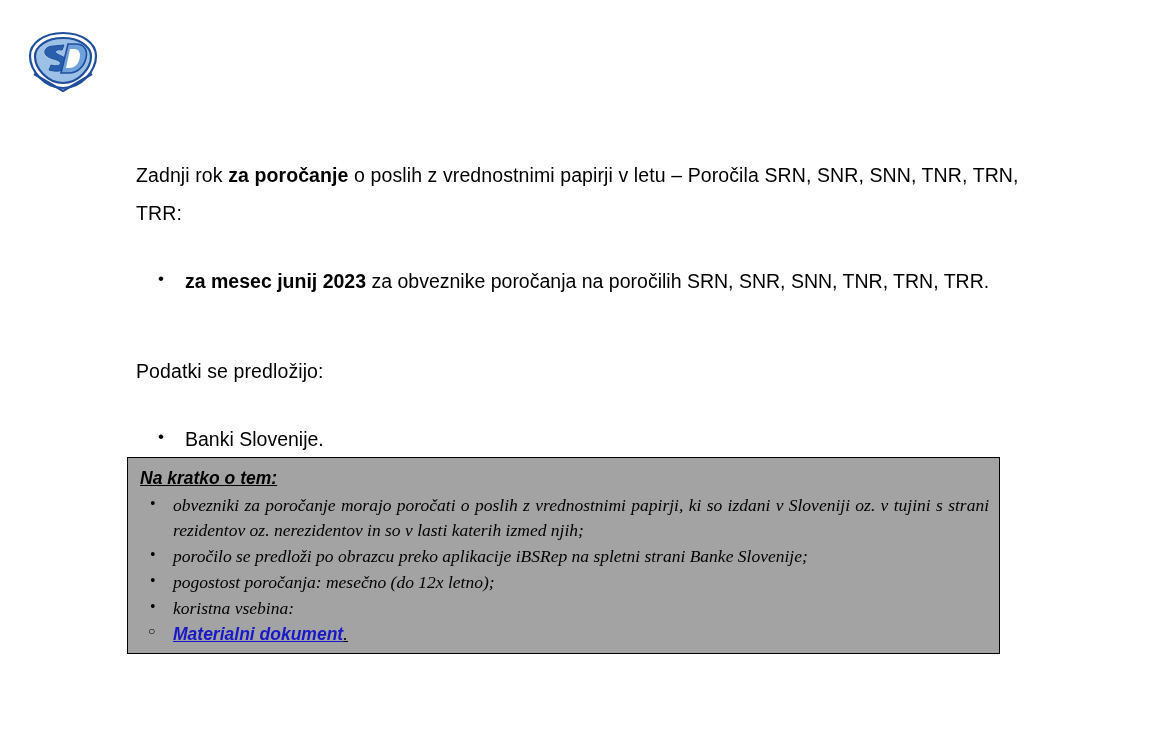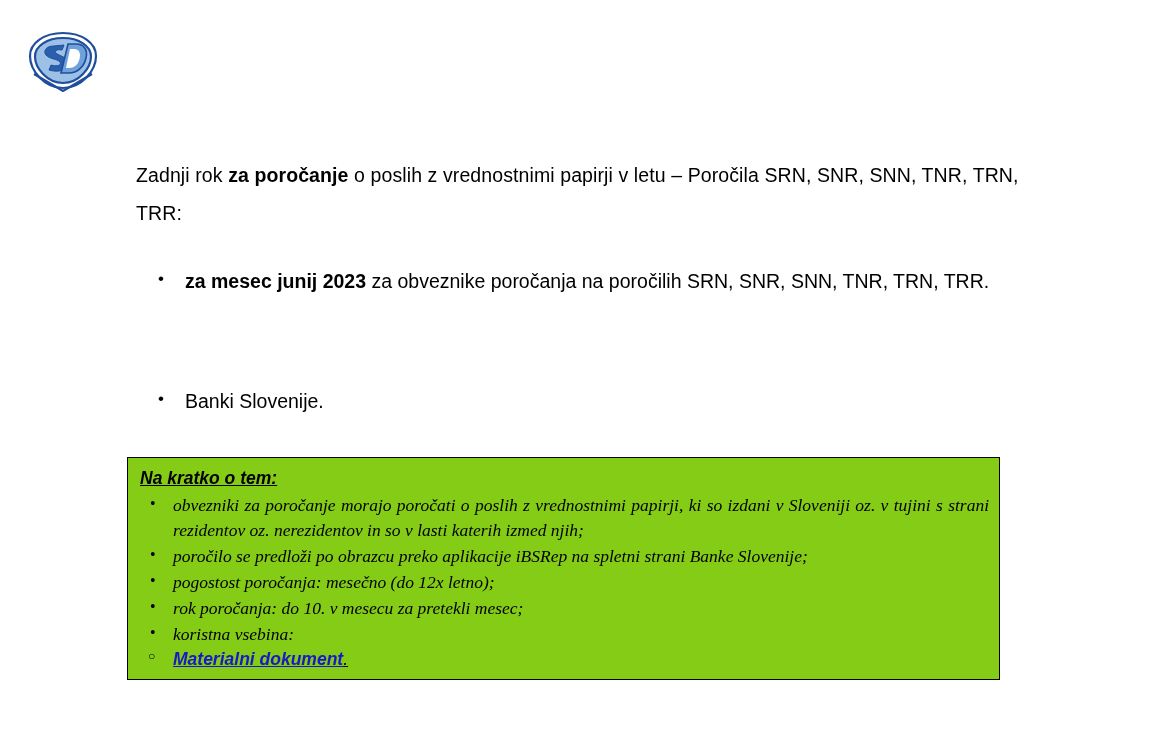--- a/index.html
+++ b/index.html
@@ -67,21 +67,21 @@
 
   
   .box {
     position: absolute;
     left: 127px;
     top: 457px;
     width: 873px;
     border: 1.5px solid #000000;
     box-sizing: border-box;
     padding: 8px 10px 6px 12px;
-    background: #84cc16;
+    background: #a3a3a3;
   }
   .box-title {
     font-style: italic;
     font-weight: bold;
     font-size: 17.5px;
     text-decoration: underline;
     margin: 0 0 2px 0;
     line-height: 1.45;
   }
   ul.box-list {
@@ -164,36 +164,36 @@
     <div class="spacer-sm"></div>
 
     <ul class="bullets">
       <li>
         <b>za mesec junij 2023</b><span> za obveznike poročanja na poročilih SRN, SNR, SNN, TNR, TRN, TRR.</span>
       </li>
     </ul>
 
     <div class="spacer-lg"></div>
 
+    <p class="para">Podatki se predložijo:</p>
 
     <div class="spacer-sm"></div>
 
     <ul class="bullets">
       <li>Banki Slovenije.</li>
     </ul>
 
   </div>
 
   <div class="box">
     <div class="box-title">Na kratko o tem:</div>
     <ul class="box-list">
       <li>obvezniki za poročanje morajo poročati o poslih z vrednostnimi papirji, ki so izdani v Sloveniji oz. v tujini s strani rezidentov oz. nerezidentov in so v lasti katerih izmed njih;</li>
       <li>poročilo se predloži po obrazcu preko aplikacije iBSRep na spletni strani Banke Slovenije;</li>
       <li>pogostost poročanja: mesečno (do 12x letno);</li>
-      <li>rok poročanja: do 10. v mesecu za pretekli mesec;</li>
       <li>koristna vsebina:</li>
     </ul>
     <ul class="sub-list">
       <li>
         <a class="doc-link" href="#">Materialni dokument</a><span>.</span>
       </li>
     </ul>
   </div>
 
 </div>

